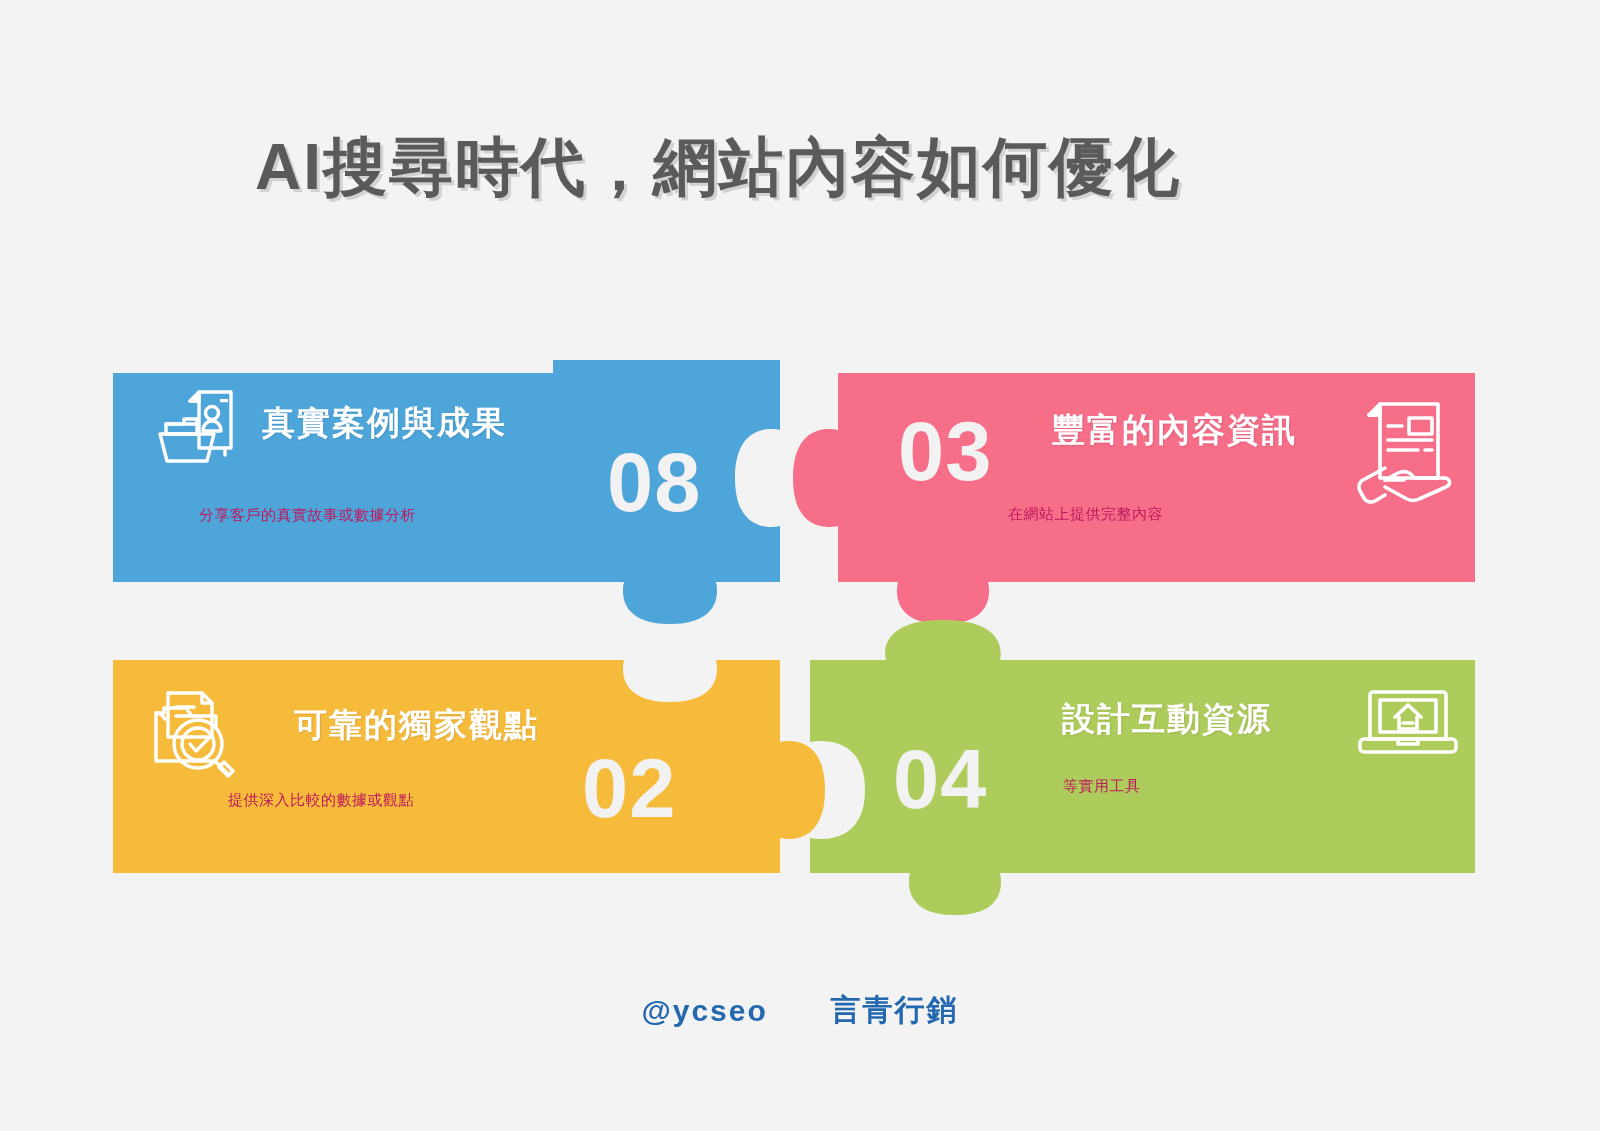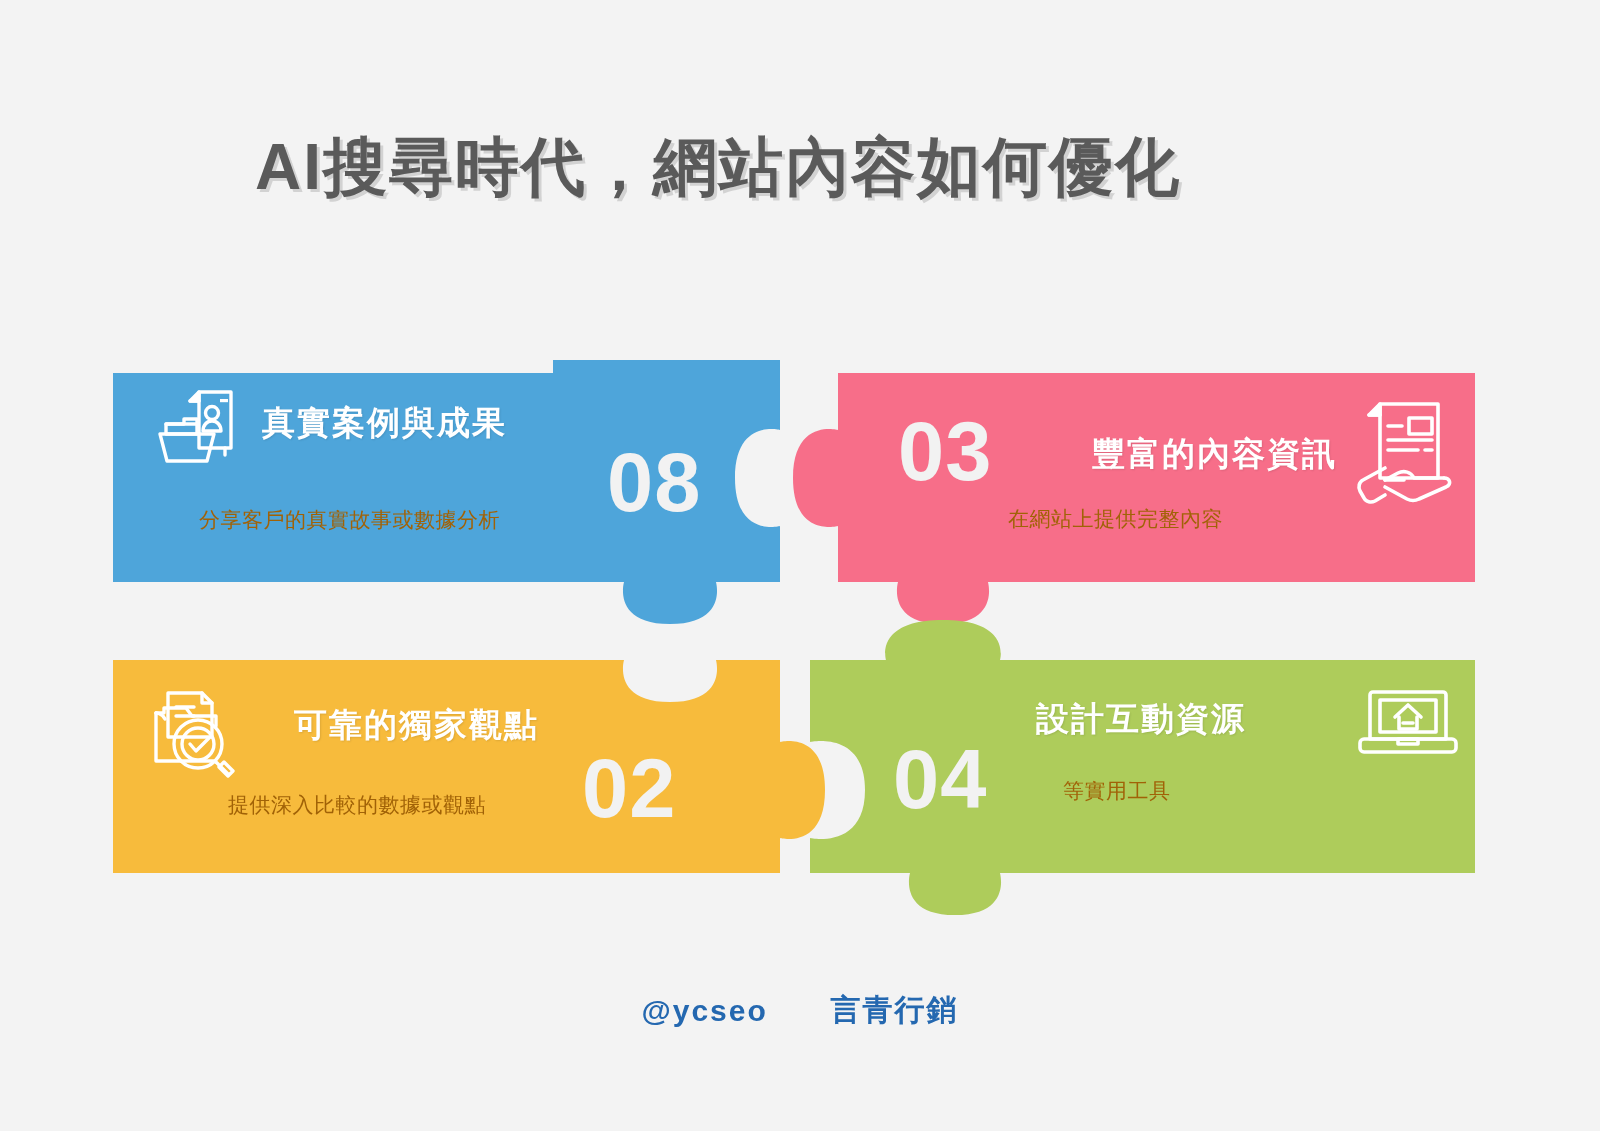--- a/index.html
+++ b/index.html
@@ -27,48 +27,48 @@
 
   
   .blk{position:absolute;}
   .hd{
     font-size:33px;font-weight:bold;color:#ffffff;
     letter-spacing:2px;white-space:nowrap;
     text-shadow:1px 1px 2px rgba(0,0,0,.10);
     text-align:center;
   }
   .sb{
-    font-size:21px;color:#a16207;letter-spacing:.5px;
+    font-size:15px;color:#be185d;letter-spacing:.5px;
     line-height:1.5;font-weight:400;
   }
   .num{
     font-size:83px;font-weight:bold;color:#f2f2f2;
     letter-spacing:1px;line-height:1;
   }
 
   
   .p1-hd{left:262px;top:401px;}
   .p1-sb{left:199px;top:504px;}
   .p1-num{left:607px;top:441px;}
   .p1-ic{left:152px;top:384px;}
 
   
-  .p3-hd{left:1052px;top:432px;margin-left:40px;}
+  .p3-hd{left:1052px;top:408px;}
   .p3-sb{left:1008px;top:503px;}
   .p3-num{left:898px;top:410px;}
   .p3-ic{left:1352px;top:396px;}
 
   
   .p2-hd{left:258px;top:703px;margin-left:36px;}
   .p2-sb{left:228px;top:789px;}
   .p2-num{left:582px;top:747px;}
   .p2-ic{left:146px;top:680px;}
 
   
-  .p4-hd{left:1036px;top:697px;font-family:Liberation Serif, serif;}
+  .p4-hd{left:1062px;top:697px;font-family:Liberation Serif, serif;}
   .p4-sb{left:1063px;top:775px;}
   .p4-num{left:893px;top:738px;}
   .p4-ic{left:1358px;top:686px;}
 
   
   .footer{
     position:absolute;left:0;top:990px;width:1600px;
     text-align:center;color:#2468b0;
     font-size:30px;font-weight:bold;letter-spacing:2px;
     white-space:nowrap;

